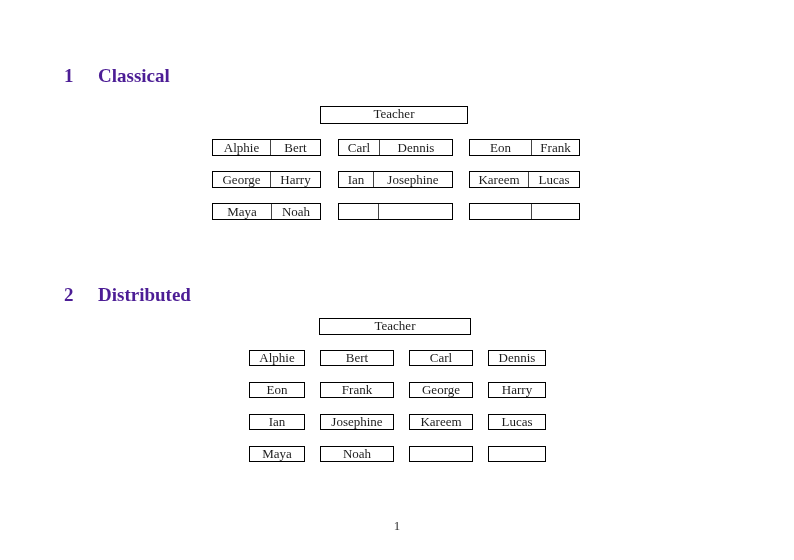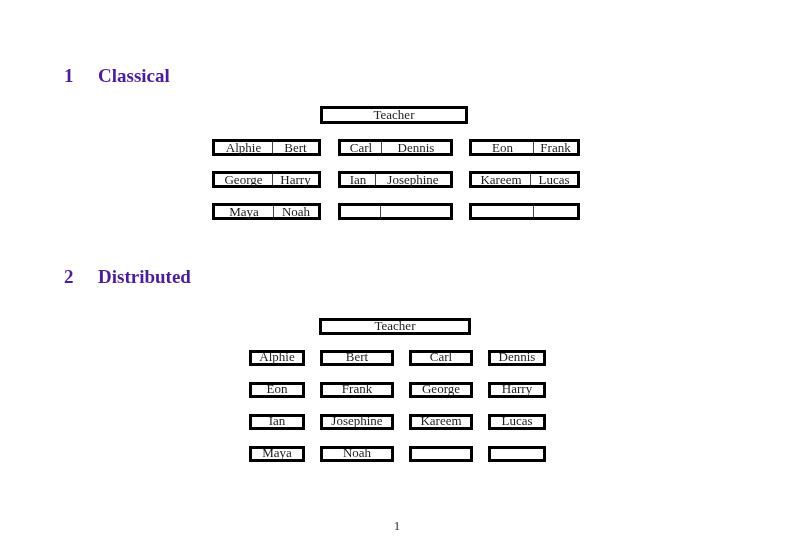--- a/index.html
+++ b/index.html
@@ -24,24 +24,24 @@
     color: #4c1d95;
     white-space: nowrap;
   }
   .sec-num {
     display: inline-block;
     width: 34px;
   }
   .box {
     position: absolute;
     box-sizing: border-box;
-    border: 3px solid #000000;
+    border: 1px solid #000000;
     background: #ffffff;
     display: flex;
-    align-items: flex-end;
+    align-items: flex-start;
     font-size: 13px;
     line-height: 1;
   }
   .box.teacher {
     justify-content: center;
   }
   .cell {
     box-sizing: border-box;
     height: 100%;
     display: flex;
@@ -113,21 +113,21 @@
   </div>
   <div class="box" style="left:338px;top:203px;width:115px;height:17px">
     <span class="cell c1" style="width:40px"></span>
     <span class="cell c2"></span>
   </div>
   <div class="box" style="left:469px;top:203px;width:111px;height:17px">
     <span class="cell c1" style="width:62px"></span>
     <span class="cell c2"></span>
   </div>
 
-  <div class="heading" style="top:266px">
+  <div class="heading" style="top:284px">
     <span class="sec-num">2</span><span class="sec-title">Distributed</span>
   </div>
 
   <div class="box teacher" style="left:319px;top:318px;width:152px;height:17px">
     <span>Teacher</span>
   </div>
 
   <div class="box seat" style="left:249px;top:350px;width:56px;height:16px">
     <span>Alphie</span>
   </div>

